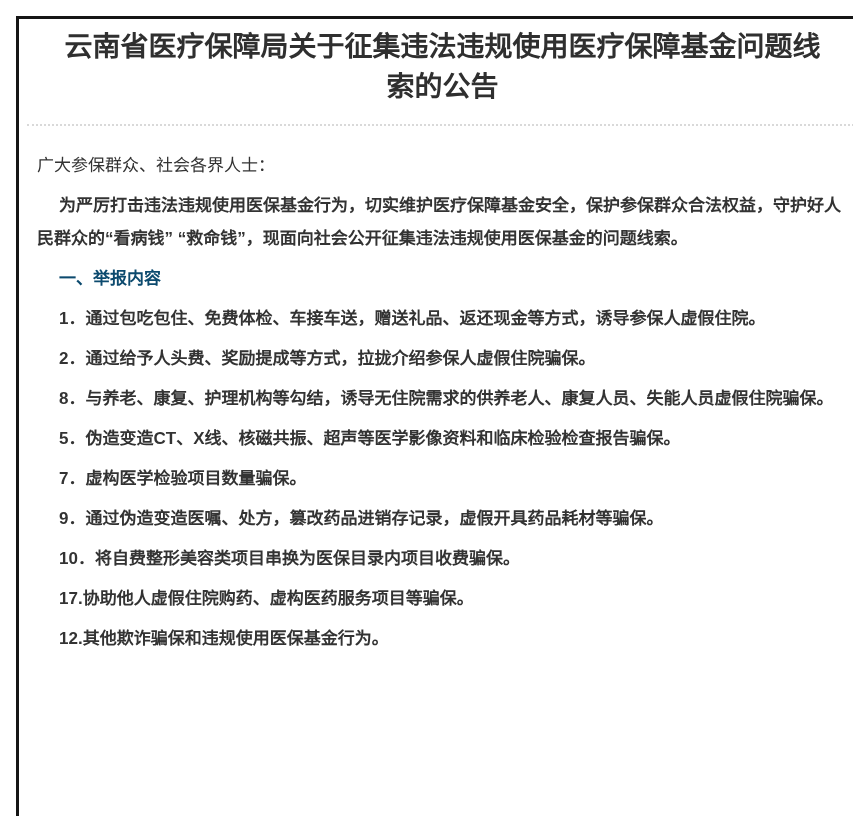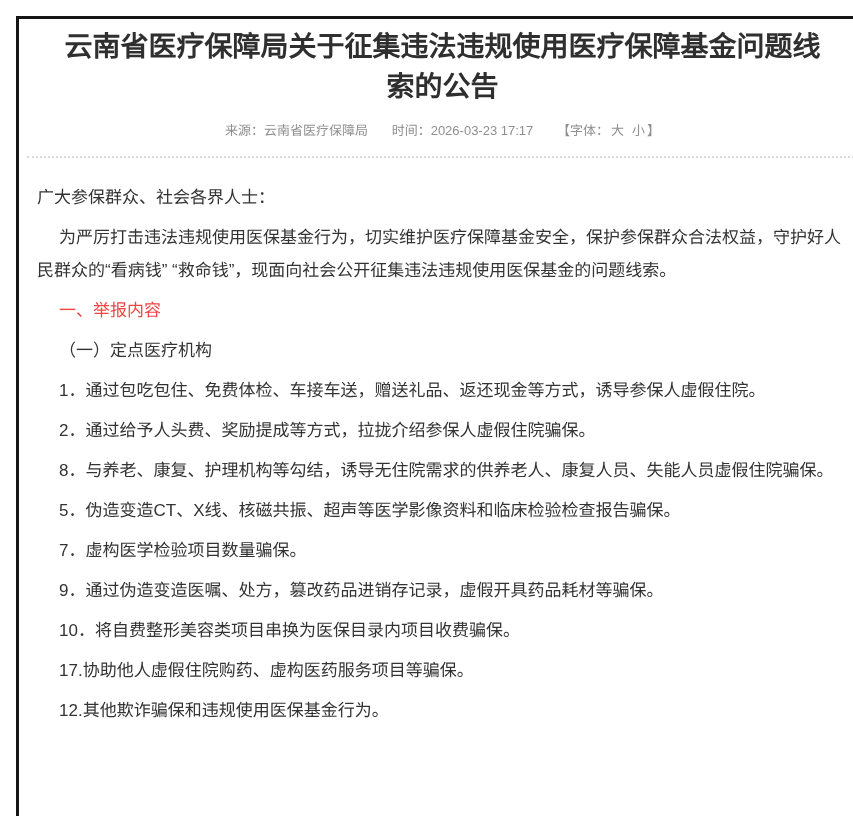--- a/index.html
+++ b/index.html
@@ -51,45 +51,39 @@
   }
   .content {
     padding: 23px 18px 10px 18px;
     font-size: 17px;
     color: #333333;
   }
   .content p {
     line-height: 33px;
     margin: 0 0 7px 0;
   }
-  .content p.indent { text-indent: 1.3em; }
-  .content p.bold-heading { font-weight: normal; color: #ef4444; }
+  .content p.indent { text-indent: 1.3em; font-weight: bold; }
+  .content p.bold-heading { font-weight: bold; color: #0c4a6e; }
 </style>
 </head>
 <body>
 
 <div class="page">
 
   <header class="doc-header">
     <h1 class="doc-title">云南省医疗保障局关于征集违法违规使用医疗保障基金问题线索的公告</h1>
 
-    <div class="meta-bar">
-      <span class="meta-item"><span>来源：</span><span>云南省医疗保障局</span></span>
-      <span class="meta-item"><span>时间：</span><span>2026-03-23 17:17</span></span>
-      <span class="meta-item font-switch"><span>【字体：</span><a class="font-large">大</a><a class="font-small">小</a><span>】</span></span>
-    </div>
   </header>
 
   <hr class="dotted-divider">
 
   <main class="content">
     <p class="salutation">广大参保群众、社会各界人士：</p>
     <p class="indent">为严厉打击违法违规使用医保基金行为，切实维护医疗保障基金安全，保护参保群众合法权益，守护好人民群众的“看病钱” “救命钱”，现面向社会公开征集违法违规使用医保基金的问题线索。</p>
     <p class="indent bold-heading">一、举报内容</p>
-    <p class="indent">（一）定点医疗机构</p>
     <p class="indent">1．通过包吃包住、免费体检、车接车送，赠送礼品、返还现金等方式，诱导参保人虚假住院。</p>
     <p class="indent">2．通过给予人头费、奖励提成等方式，拉拢介绍参保人虚假住院骗保。</p>
     <p class="indent">8．与养老、康复、护理机构等勾结，诱导无住院需求的供养老人、康复人员、失能人员虚假住院骗保。</p>
     <p class="indent">5．伪造变造CT、X线、核磁共振、超声等医学影像资料和临床检验检查报告骗保。</p>
     <p class="indent">7．虚构医学检验项目数量骗保。</p>
     <p class="indent">9．通过伪造变造医嘱、处方，篡改药品进销存记录，虚假开具药品耗材等骗保。</p>
     <p class="indent">10．将自费整形美容类项目串换为医保目录内项目收费骗保。</p>
     <p class="indent">17.协助他人虚假住院购药、虚构医药服务项目等骗保。</p>
     <p class="indent">12.其他欺诈骗保和违规使用医保基金行为。</p>
   </main>

